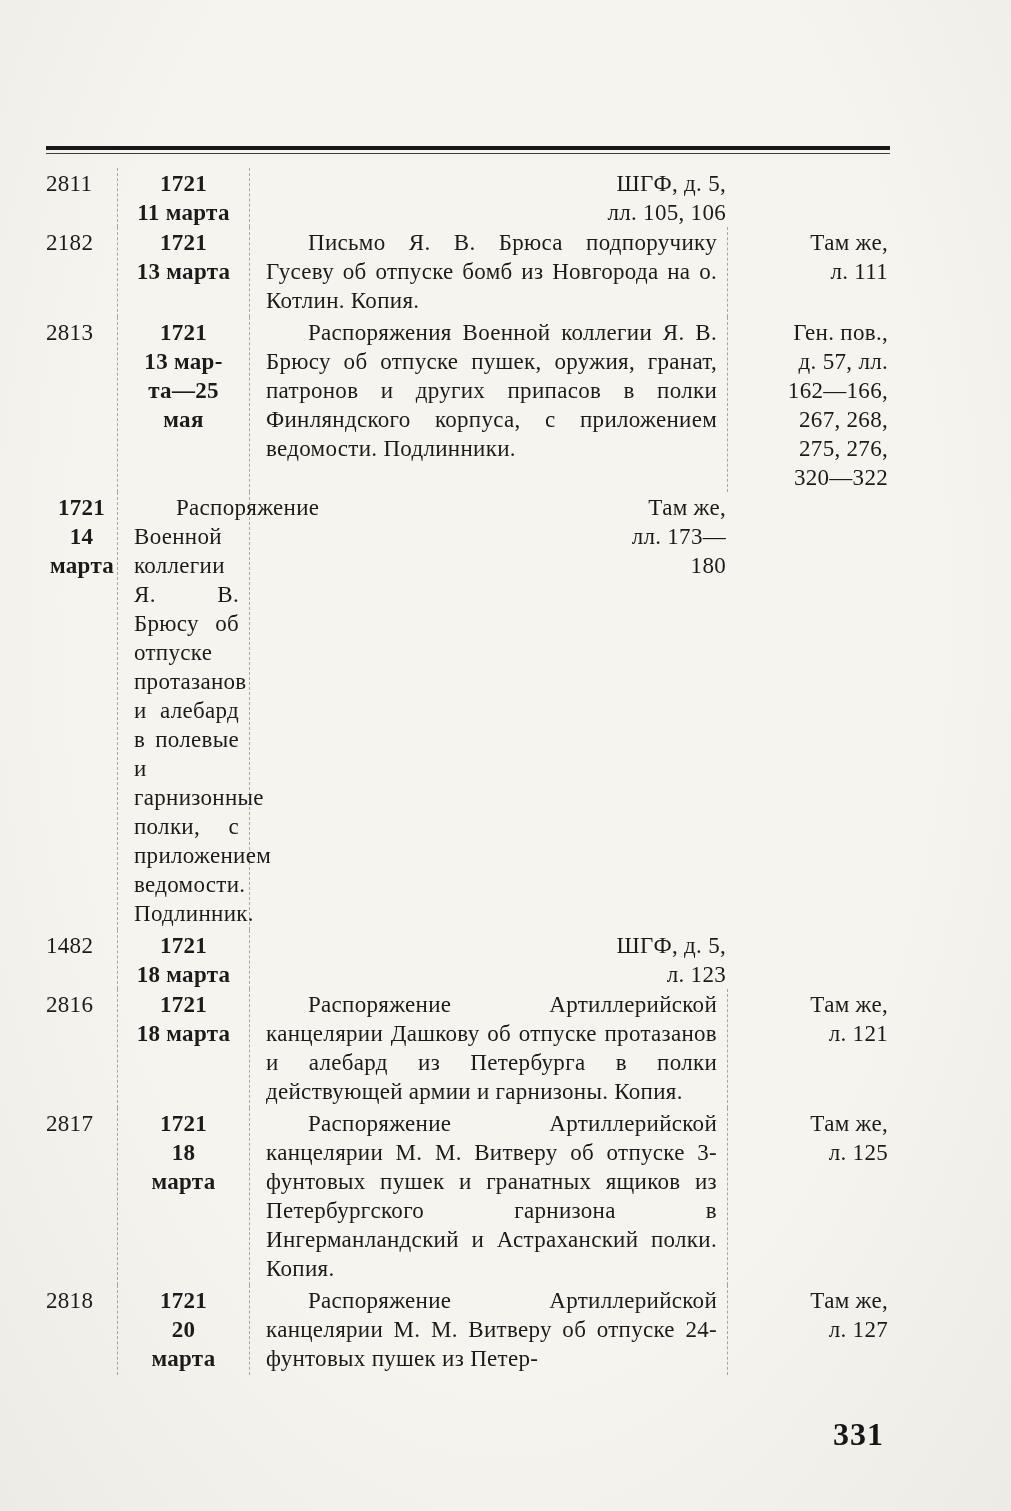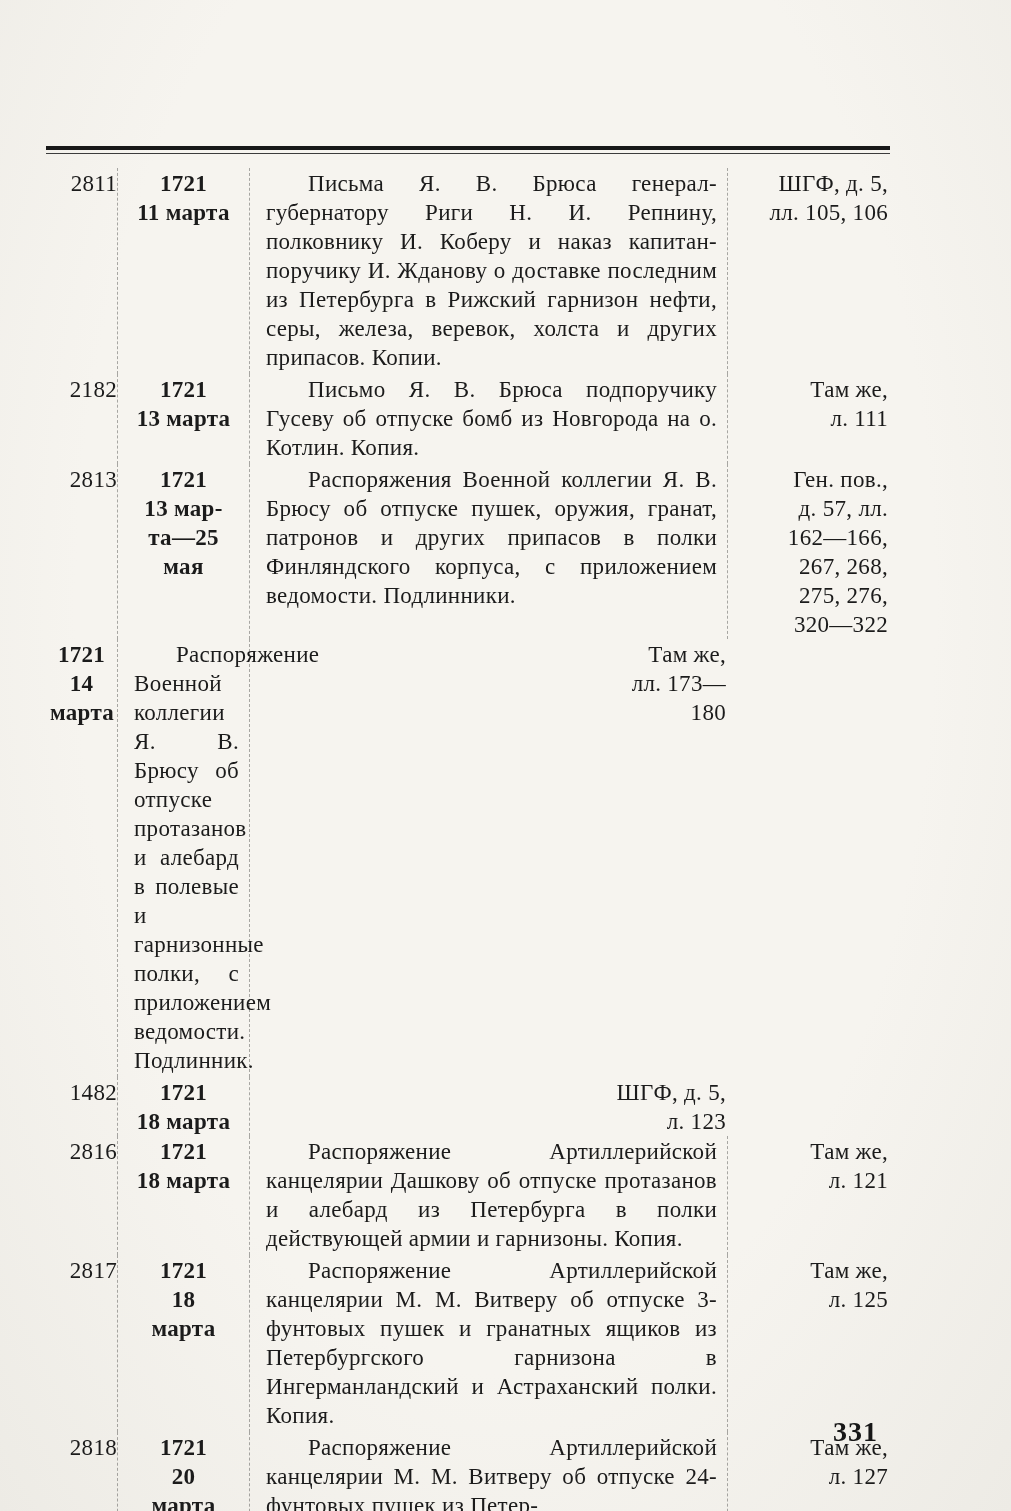--- a/index.html
+++ b/index.html
@@ -31,21 +31,21 @@
     display: grid;
     grid-template-columns: 72px 132px 478px 162px;
   }
   .cell {
     font-size: 23px;
     line-height: 29px;
     letter-spacing: 0.3px;
     text-align: right;
   }
   .num {
-    text-align: right;
+    text-align: left;
     padding-top: 1px;
     border-right: 1px dashed rgba(20,20,20,0.35);
   }
   .date {
     text-align: center;
     white-space: pre-line;
     border-right: 1px dashed rgba(20,20,20,0.35);
     padding: 1px 4px 0 4px;
     font-weight: bold;
   }
@@ -56,38 +56,37 @@
     border-right: 1px dashed rgba(20,20,20,0.35);
   }
   .ref {
     white-space: pre-line;
     padding: 1px 2px 0 14px;
   }
   .page-number {
     position: absolute;
     left: 833px;
     top: 1416px;
-    font-size: 28px;
+    font-size: 32px;
     font-weight: bold;
     letter-spacing: 1px;
     color: #161616;
     text-align: center;
   }
 </style>
 </head>
 <body>
 
 <div class="scan-page">
   <div class="top-rule"></div>
   <div id="rows">
   <div class="row">
     <div class="cell num">2811</div>
     <div class="cell date">1721
 11 марта</div>
-    <div class="cell desc">Письма Я. В. Брюса генерал-губернатору Риги Н. И. Репнину, полковнику И. Коберу и наказ капитан-поручику И. Жданову о доставке последним из Петербурга в Рижский гарнизон нефти, серы, железа, веревок, холста и других припасов. Копии.</div>
     <div class="cell ref">ШГФ, д. 5,
 лл. 105, 106</div>
   </div>
 
   <div class="row">
     <div class="cell num">2182</div>
     <div class="cell date">1721
 13 марта</div>
     <div class="cell desc">Письмо Я. В. Брюса подпоручику Гусеву об отпуске бомб из Новгорода на о. Котлин. Копия.</div>
     <div class="cell ref">Там же,

